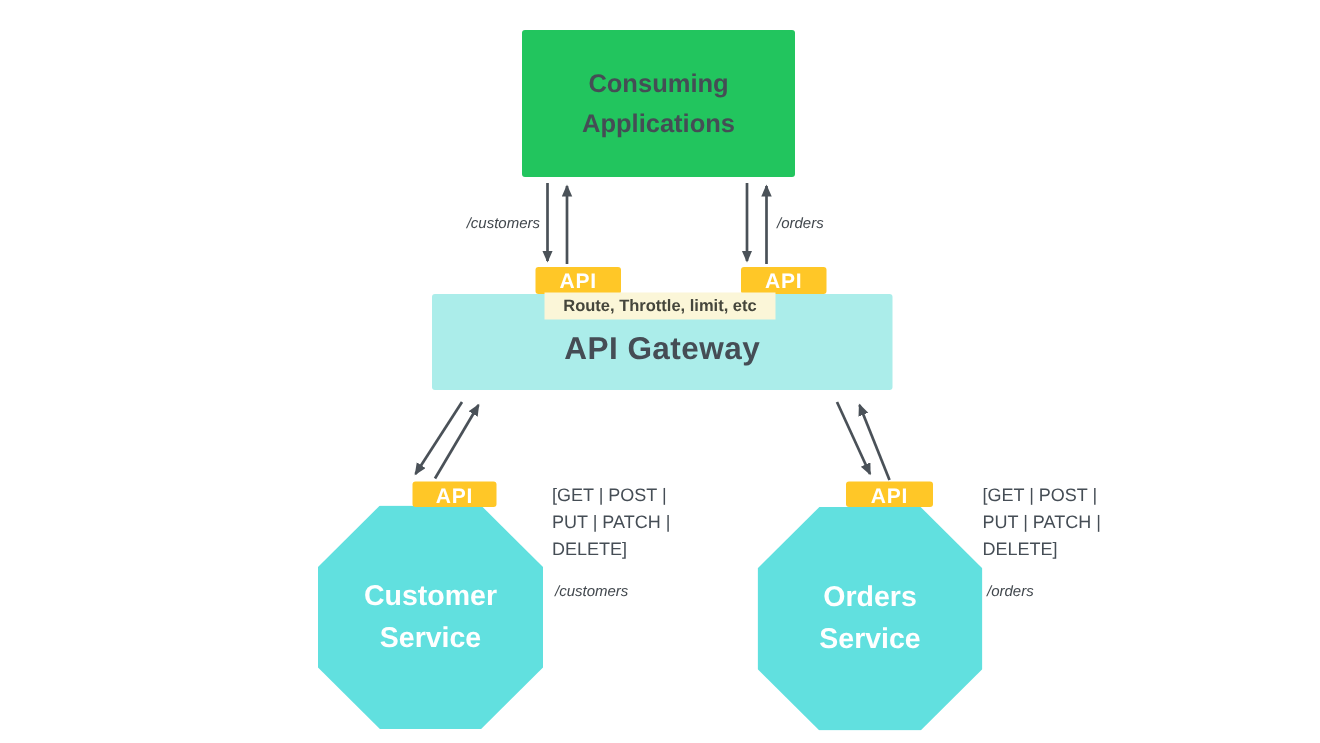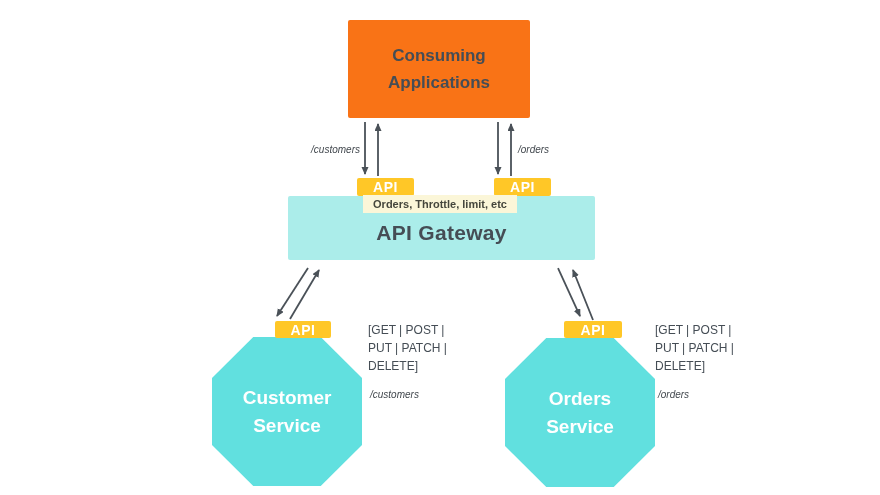--- a/index.html
+++ b/index.html
@@ -9,21 +9,21 @@
 
   .box {
     position: absolute;
     display: flex; align-items: center; justify-content: center;
     text-align: center;
     color: #454d55; font-weight: 700;
     border-radius: 2px;
   }
   .consuming {
     left: 348px; top: 20px; width: 182px; height: 98px;
-    background: #f97316;
+    background: #22c55e;
     font-size: 17px; line-height: 27px;
     padding: 0 28px;
   }
   .gateway {
     left: 288px; top: 196px; width: 307px; height: 64px;
     background: #abedea;
     font-size: 21px; letter-spacing: 0.3px;
     padding-top: 10px;
   }
   .banner {
@@ -110,21 +110,21 @@
   <div class="box consuming">
     <span>Consuming Applications</span>
   </div>
 
   <div class="route-label rl-cust-top">/customers</div>
   <div class="route-label rl-ord-top">/orders</div>
 
   <div class="api-badge badge-tl">API</div>
   <div class="api-badge badge-tr">API</div>
 
-  <div class="banner">Orders, Throttle, limit, etc</div>
+  <div class="banner">Route, Throttle, limit, etc</div>
 
   <div class="box gateway">
     <span>API Gateway</span>
   </div>
 
   <div class="api-badge badge-bl">API</div>
   <div class="api-badge badge-br">API</div>
 
   <div class="octagon oct-left">
     <span>Customer</span>

